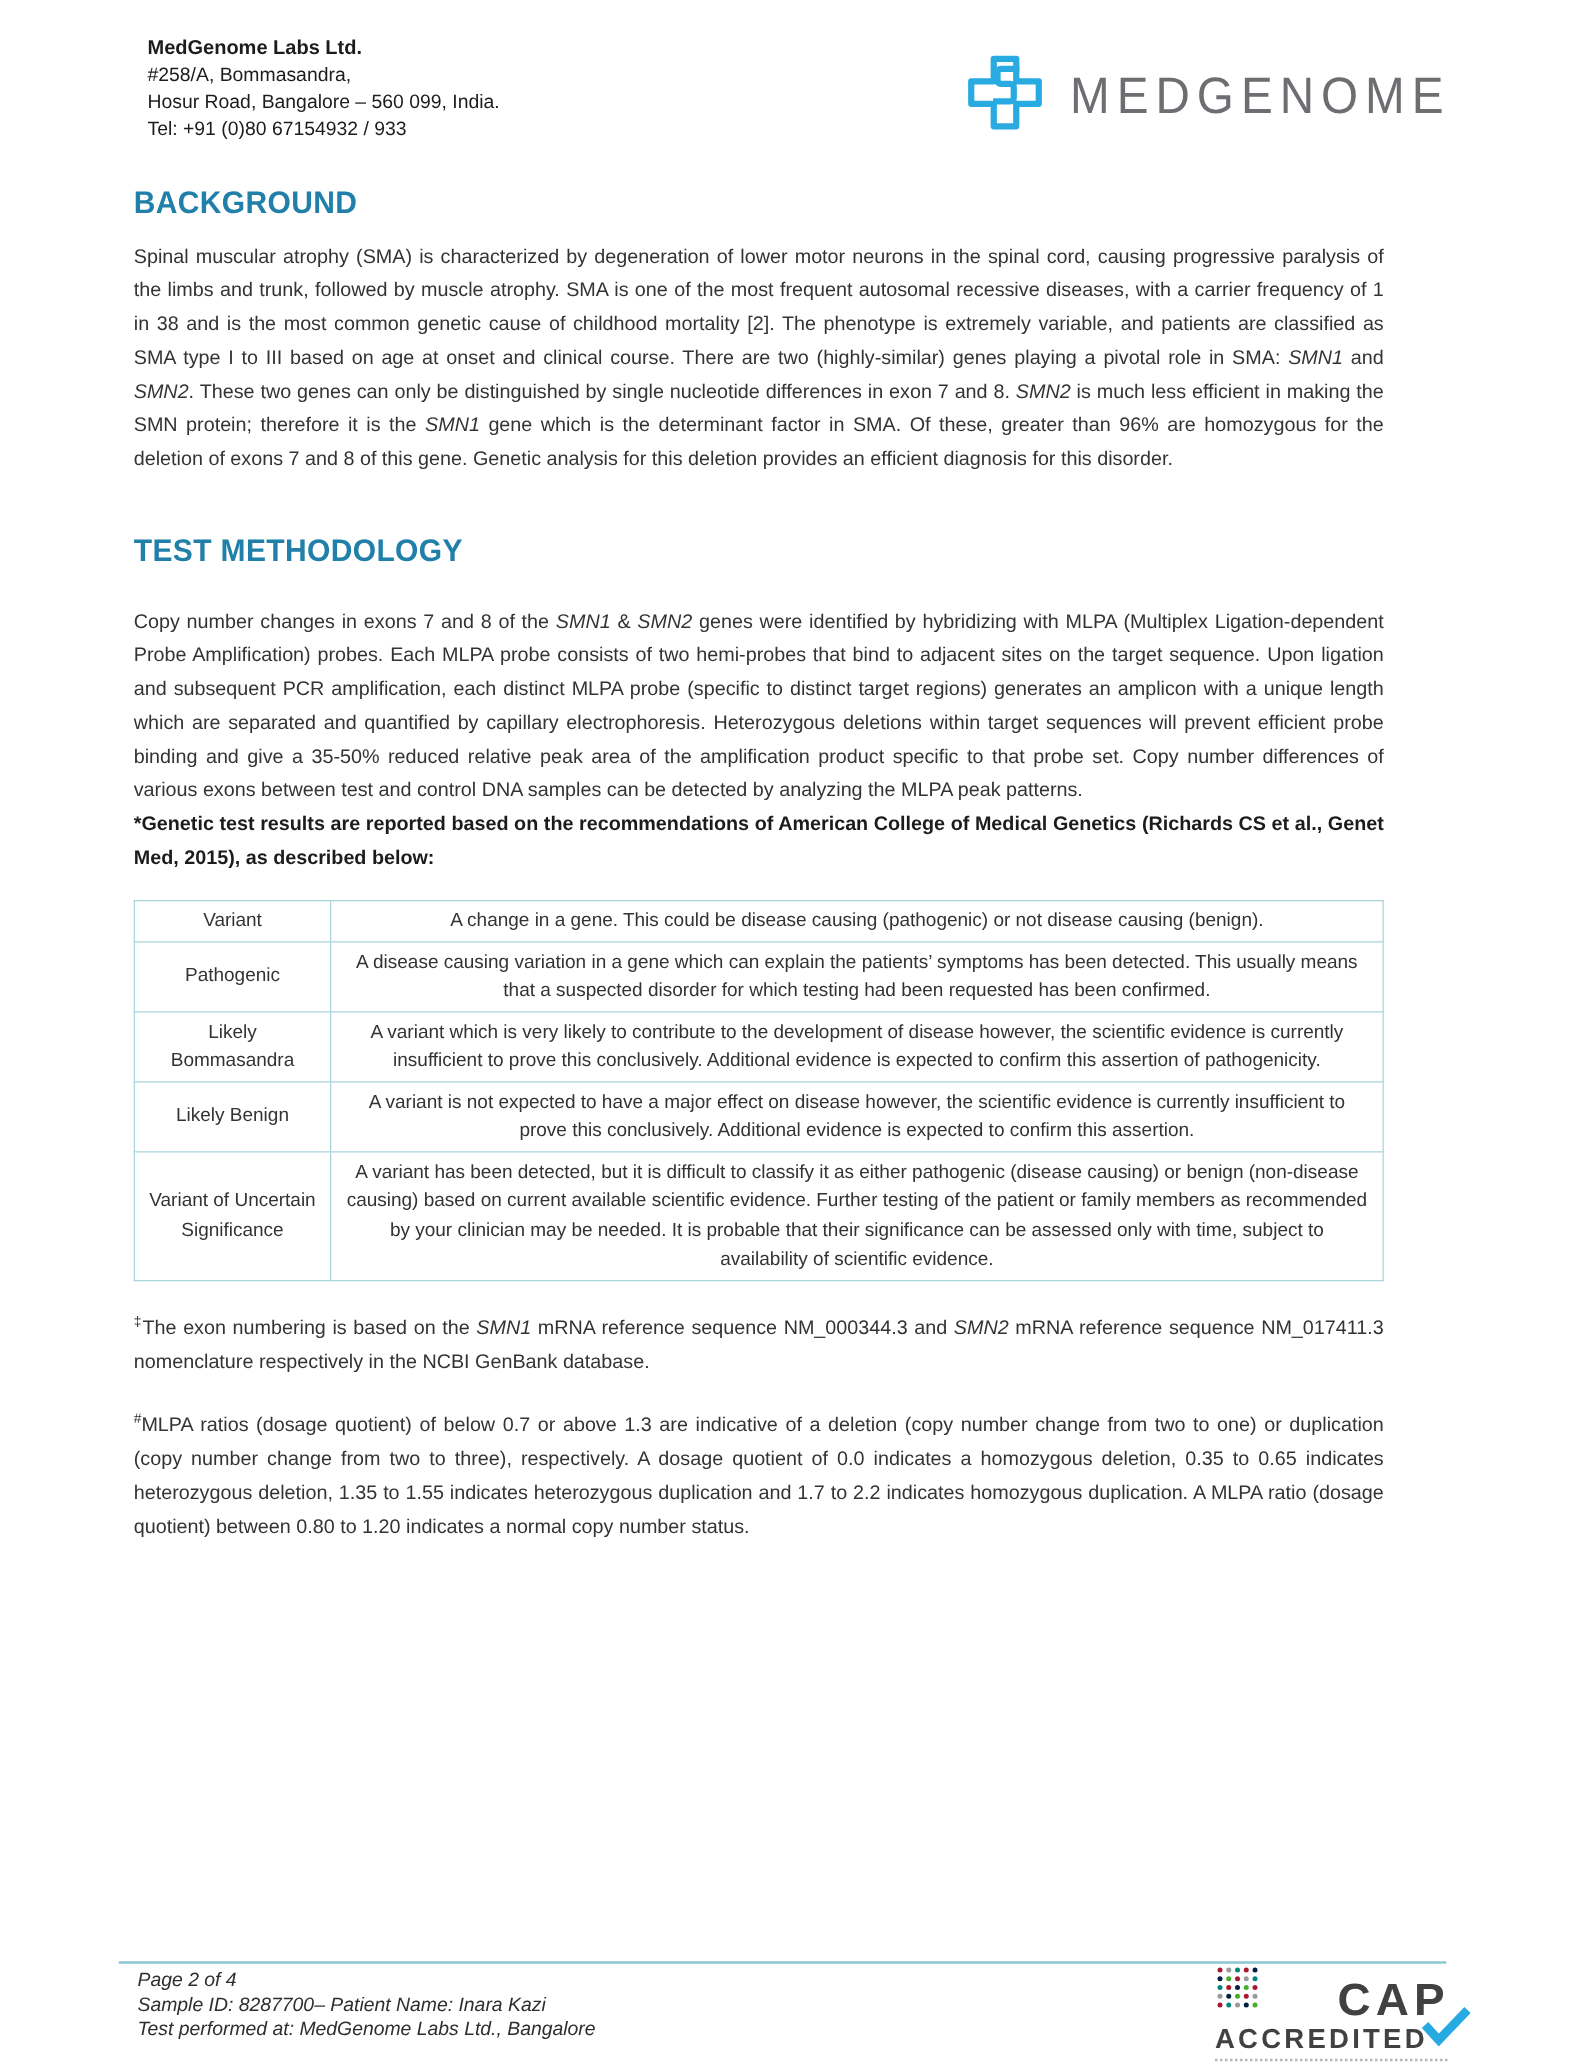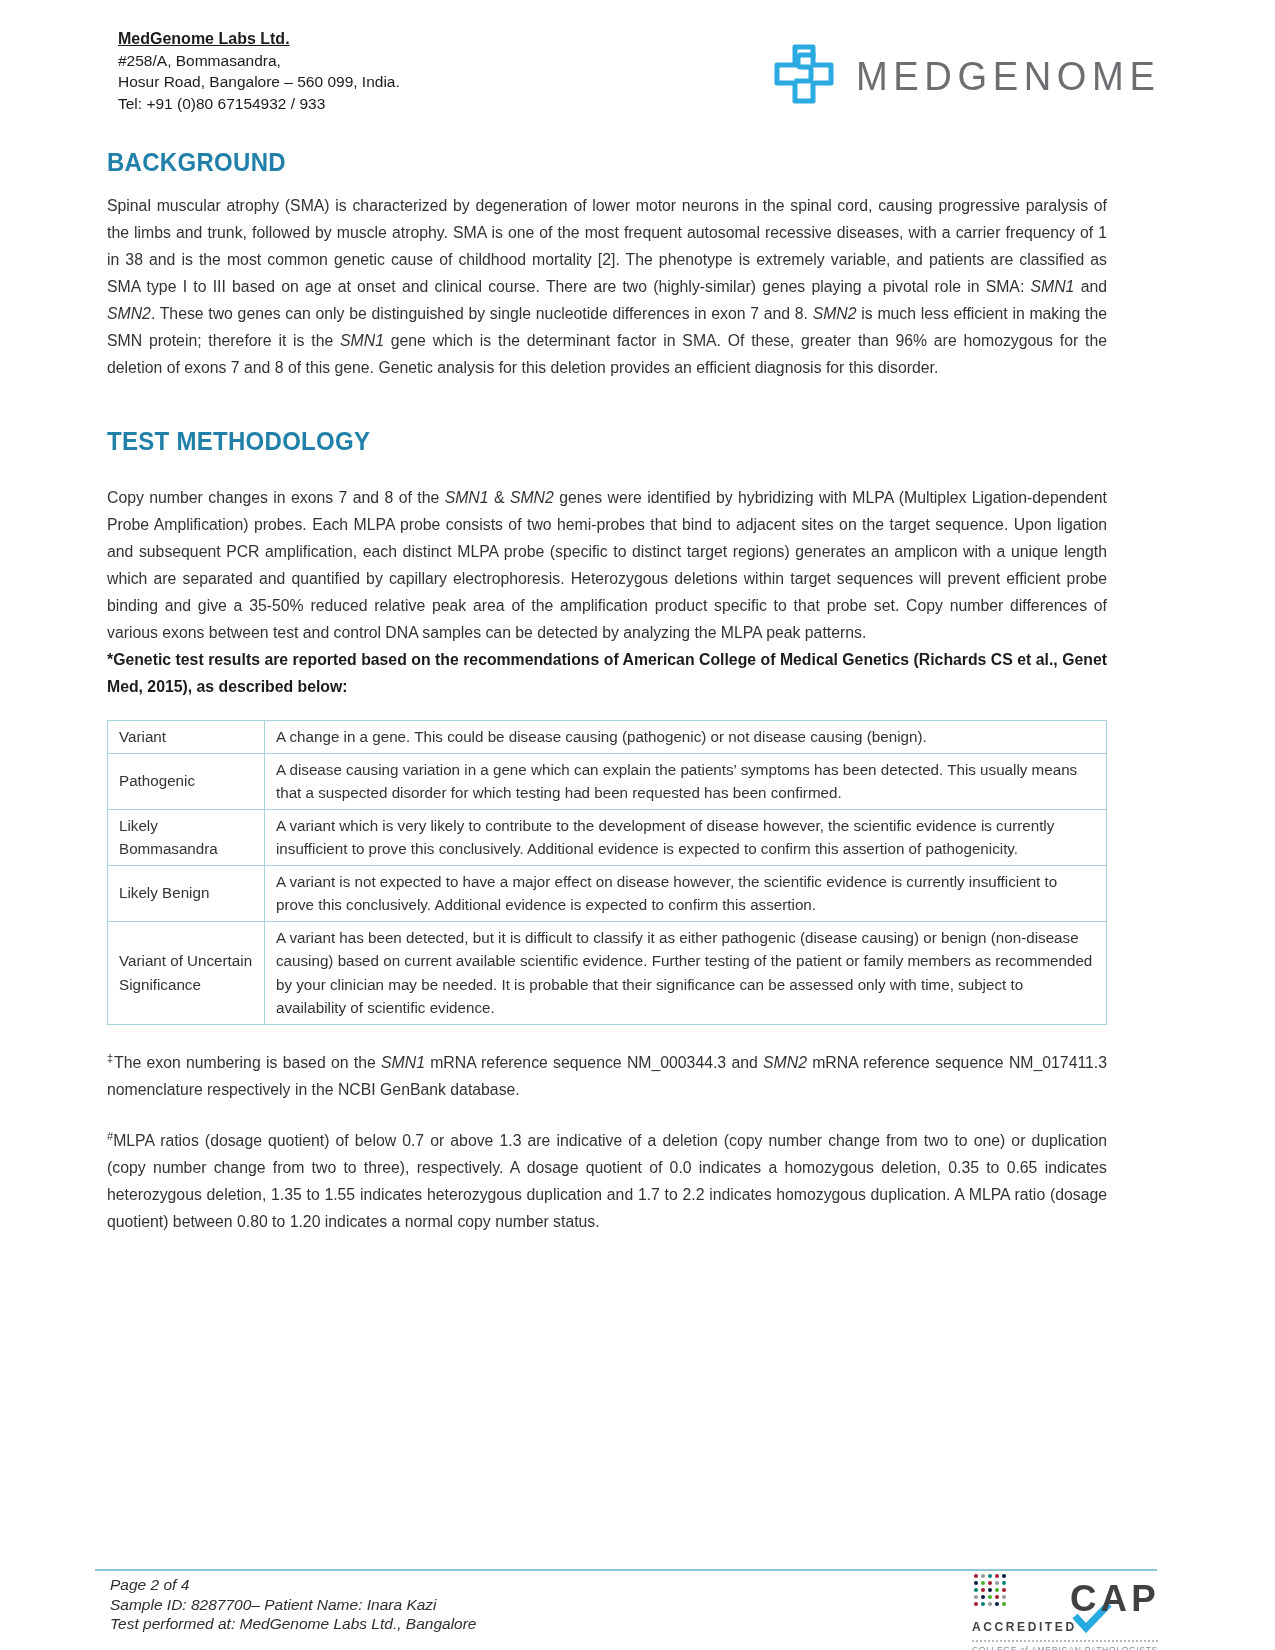--- a/index.html
+++ b/index.html
@@ -5,52 +5,52 @@
   * { margin:0; padding:0; box-sizing:border-box; }
   html,body { background:#ffffff; }
   body {
     width:1275px; height:1650px; position:relative; overflow:hidden;
     font-family:"Liberation Sans", sans-serif; color:#333333;
   }
   .page { position:absolute; inset:0; background:#ffffff; }
 
   
   .hdr-address { position:absolute; left:118px; top:28px; font-size:15.5px; line-height:21.5px; color:#1c1c1c; }
-  .hdr-address .company { font-weight:bold; font-size:16px;text-decoration:underline; }
+  .hdr-address .company { font-weight:bold; font-size:16px; }
   .mg-logo { position:absolute; left:772px; top:42px; display:flex; align-items:center; gap:20px; }
   .mg-word { font-size:41px; font-weight:400; color:#6d6e71; letter-spacing:6px;
              display:inline-block; transform:scaleX(.93); transform-origin:0 50%; }
 
   
   .content { position:absolute; left:107px; top:148px; width:1000px; }
   .section-title { font-size:25px; font-weight:700; color:#2180a9; letter-spacing:.3px;
                    display:block; transform:scaleX(.96); transform-origin:0 50%; }
   .sec2 { margin-top:46px; }
   p.body { font-size:15.8px; line-height:27px; text-align:justify; margin-top:15px; color:#333; }
   p.body i, .footnote i { }
   p.note { font-size:15.8px; line-height:27px; text-align:justify; font-weight:bold; color:#1c1c1c; }
 
   
-  table.vtab { width:100%; border-collapse:collapse; margin-top:20px; font-size:15.2px; line-height:23.5px; color:#333; }
+  table.vtab { width:100%; border-collapse:collapse; margin-top:20px; font-size:15.2px; line-height:23.5px; color:#333;text-align:center; }
   table.vtab td { border:1px solid #a9d4dc; padding:4px 11px; vertical-align:middle; }
   table.vtab td.term { width:157px; }
 
   
   .footnote { font-size:15.8px; line-height:27px; text-align:justify; margin-top:24px; color:#333; }
   .footnote sup { font-size:11px; line-height:0; }
 
   
   .footer-rule { position:absolute; left:95px; top:1569px; width:1062px; height:2px; background:#8cc6d6; }
   .footer-block { position:absolute; left:110px; top:1575px; font-style:italic; font-size:15.5px; line-height:19.5px; color:#2e2e2e; }
   .cap { position:absolute; left:972px; top:1572px; width:186px; }
   .cap-top { display:flex; align-items:flex-end; gap:6px;justify-content:space-between; }
   .cap-word { font-size:36px; font-weight:600; color:#414042; letter-spacing:4px; line-height:34px;
               display:inline-block; transform:scaleX(1.02); transform-origin:0 100%; }
   .cap-mid { display:flex; align-items:center; margin-top:1px; }
-  .cap-accredited { font-size:12px; font-weight:700; color:#414042; letter-spacing:2.6px; }
+  .cap-accredited { font-size:22px; font-weight:700; color:#414042; letter-spacing:2.6px; }
   .cap-check { margin-left:-6px; margin-top:-16px; }
   .cap-tag { border-top:2px dotted #b5b7b9; margin-top:3px; padding-top:3px;
              font-size:8.5px; color:#8a8d8f; letter-spacing:.7px; white-space:nowrap; }
 </style>
 </head>
 <body>
 
 <div class="page">
 
   <div class="hdr-address">

